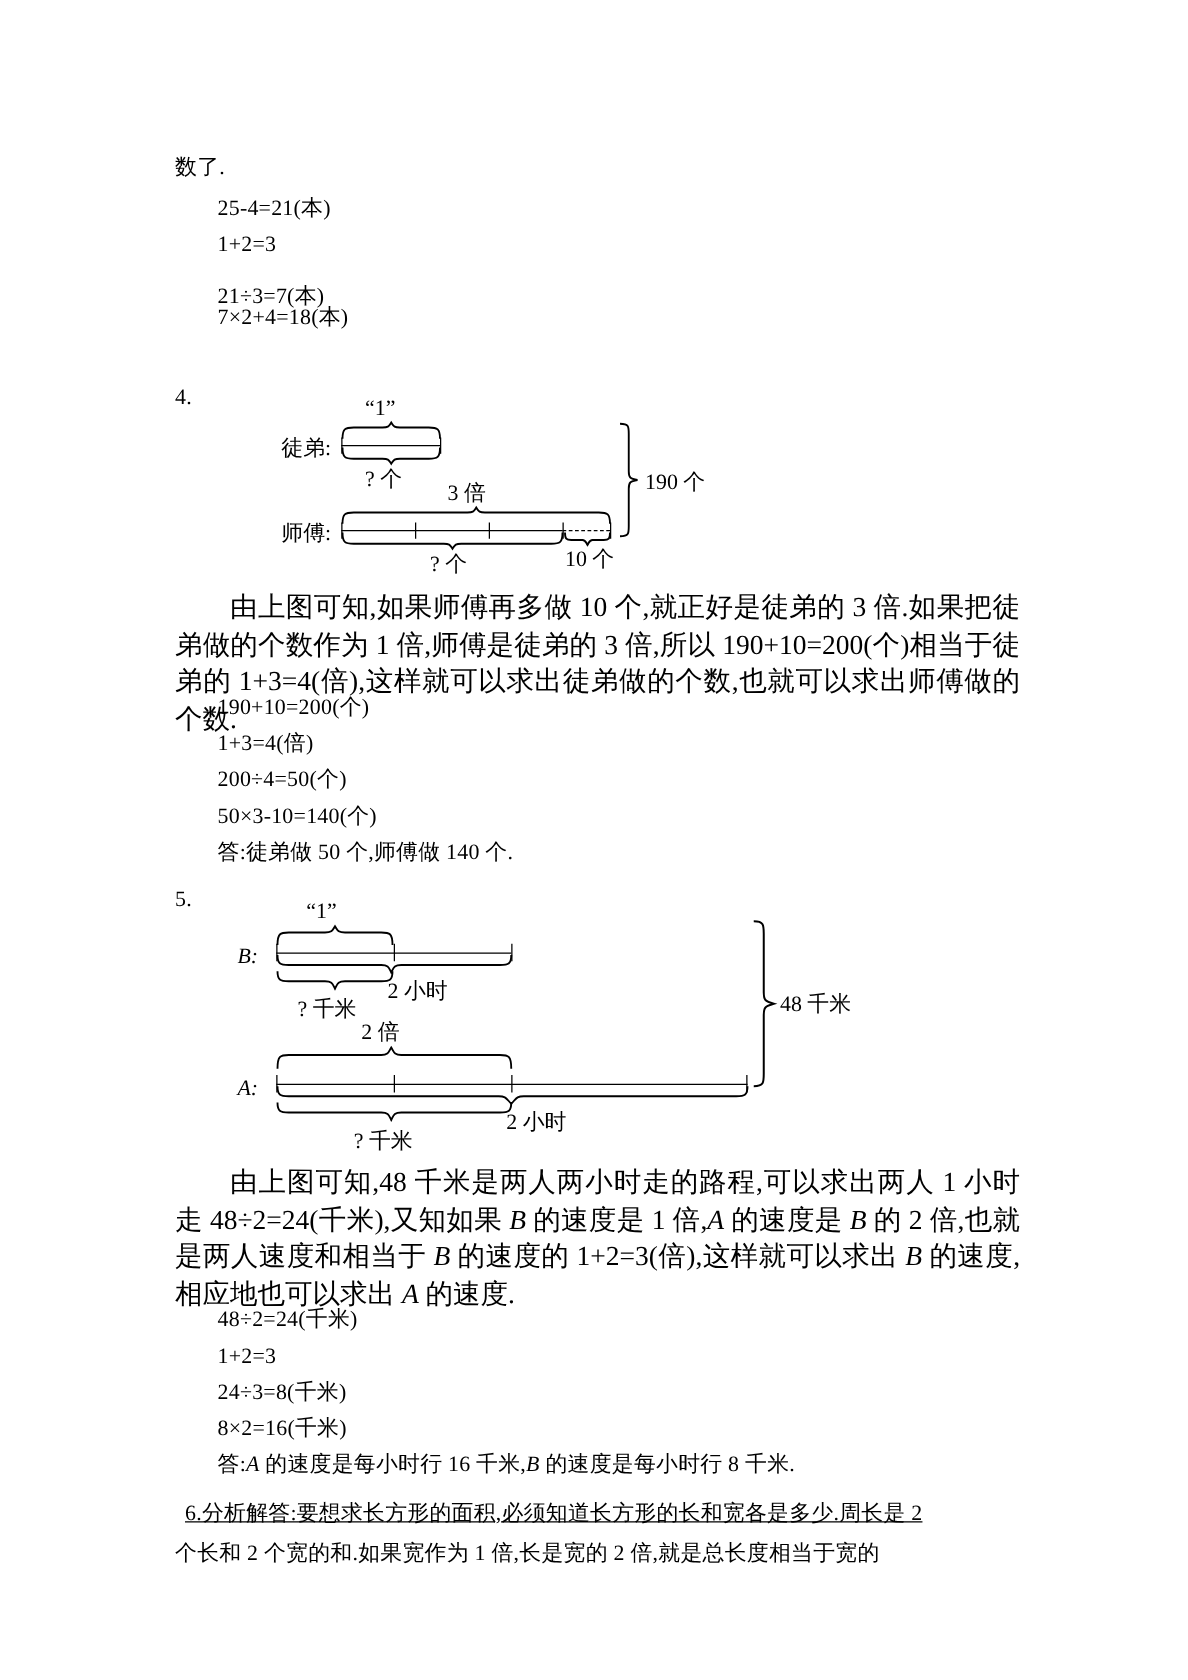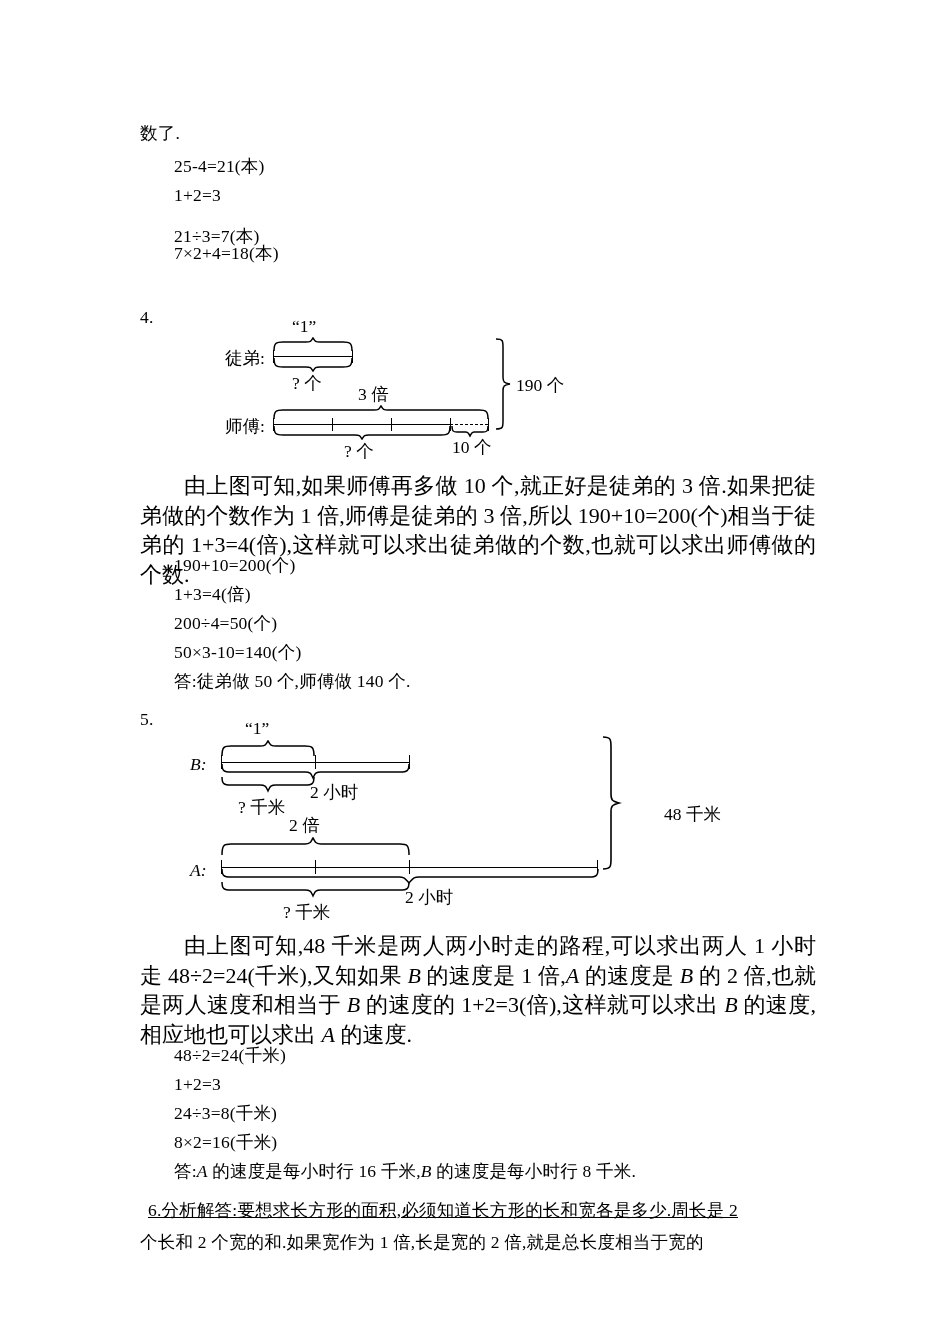--- a/index.html
+++ b/index.html
@@ -221,21 +221,21 @@
         <path d="M1 1 C1 8, 3 9, 10 9 L84 9 C90 9, 90 11, 92 15 C94 11, 94 9, 100 9 L179 9 C186 9, 188 8, 188 1" fill="none" stroke="#000" stroke-width="1.5"></path>
       </svg>
     </div>
     <div class="lbl-big" style="left:283px; top:204px;">? 千米</div>
 
     <div class="brace" style="left:601px; top:36px;">
       <svg width="20" height="134" viewBox="0 0 20 134">
         <path d="M2 1 C10 1, 10 4, 10 11 L10 58 C10 64, 11 65, 18 67 C11 69, 10 70, 10 76 L10 123 C10 130, 10 133, 2 133" fill="none" stroke="#000" stroke-width="1.6"></path>
       </svg>
     </div>
-    <div class="lbl-big" style="left:624px; top:106px;margin-left:40px;">48 千米</div>
+    <div class="lbl-big" style="left:624px; top:95px;">48 千米</div>
   </div>
 
   <div class="para indent" style="left:140px; top:931px; width:676px;"><span>由上图可知,48 千米是两人两小时走的路程,可以求出两人 1 小时走 48÷2=24(千米),又知如果 </span><span class="it">B</span><span> 的速度是 1 倍,</span><span class="it">A</span><span> 的速度是 </span><span class="it">B</span><span> 的 2 倍,也就是两人速度和相当于 </span><span class="it">B</span><span> 的速度的 1+2=3(倍),这样就可以求出 </span><span class="it">B</span><span> 的速度,相应地也可以求出 </span><span class="it">A</span><span> 的速度.</span></div>
 
   <div class="tx" style="left:174px; top:1041px;">48÷2=24(千米)</div>
   <div class="tx" style="left:174px; top:1070px;">1+2=3</div>
   <div class="tx" style="left:174px; top:1099px;">24÷3=8(千米)</div>
   <div class="tx" style="left:174px; top:1128px;">8×2=16(千米)</div>
   <div class="tx" style="left:174px; top:1157px;"><span>答:</span><span class="it">A</span><span> 的速度是每小时行 16 千米,</span><span class="it">B</span><span> 的速度是每小时行 8 千米.</span></div>
 

